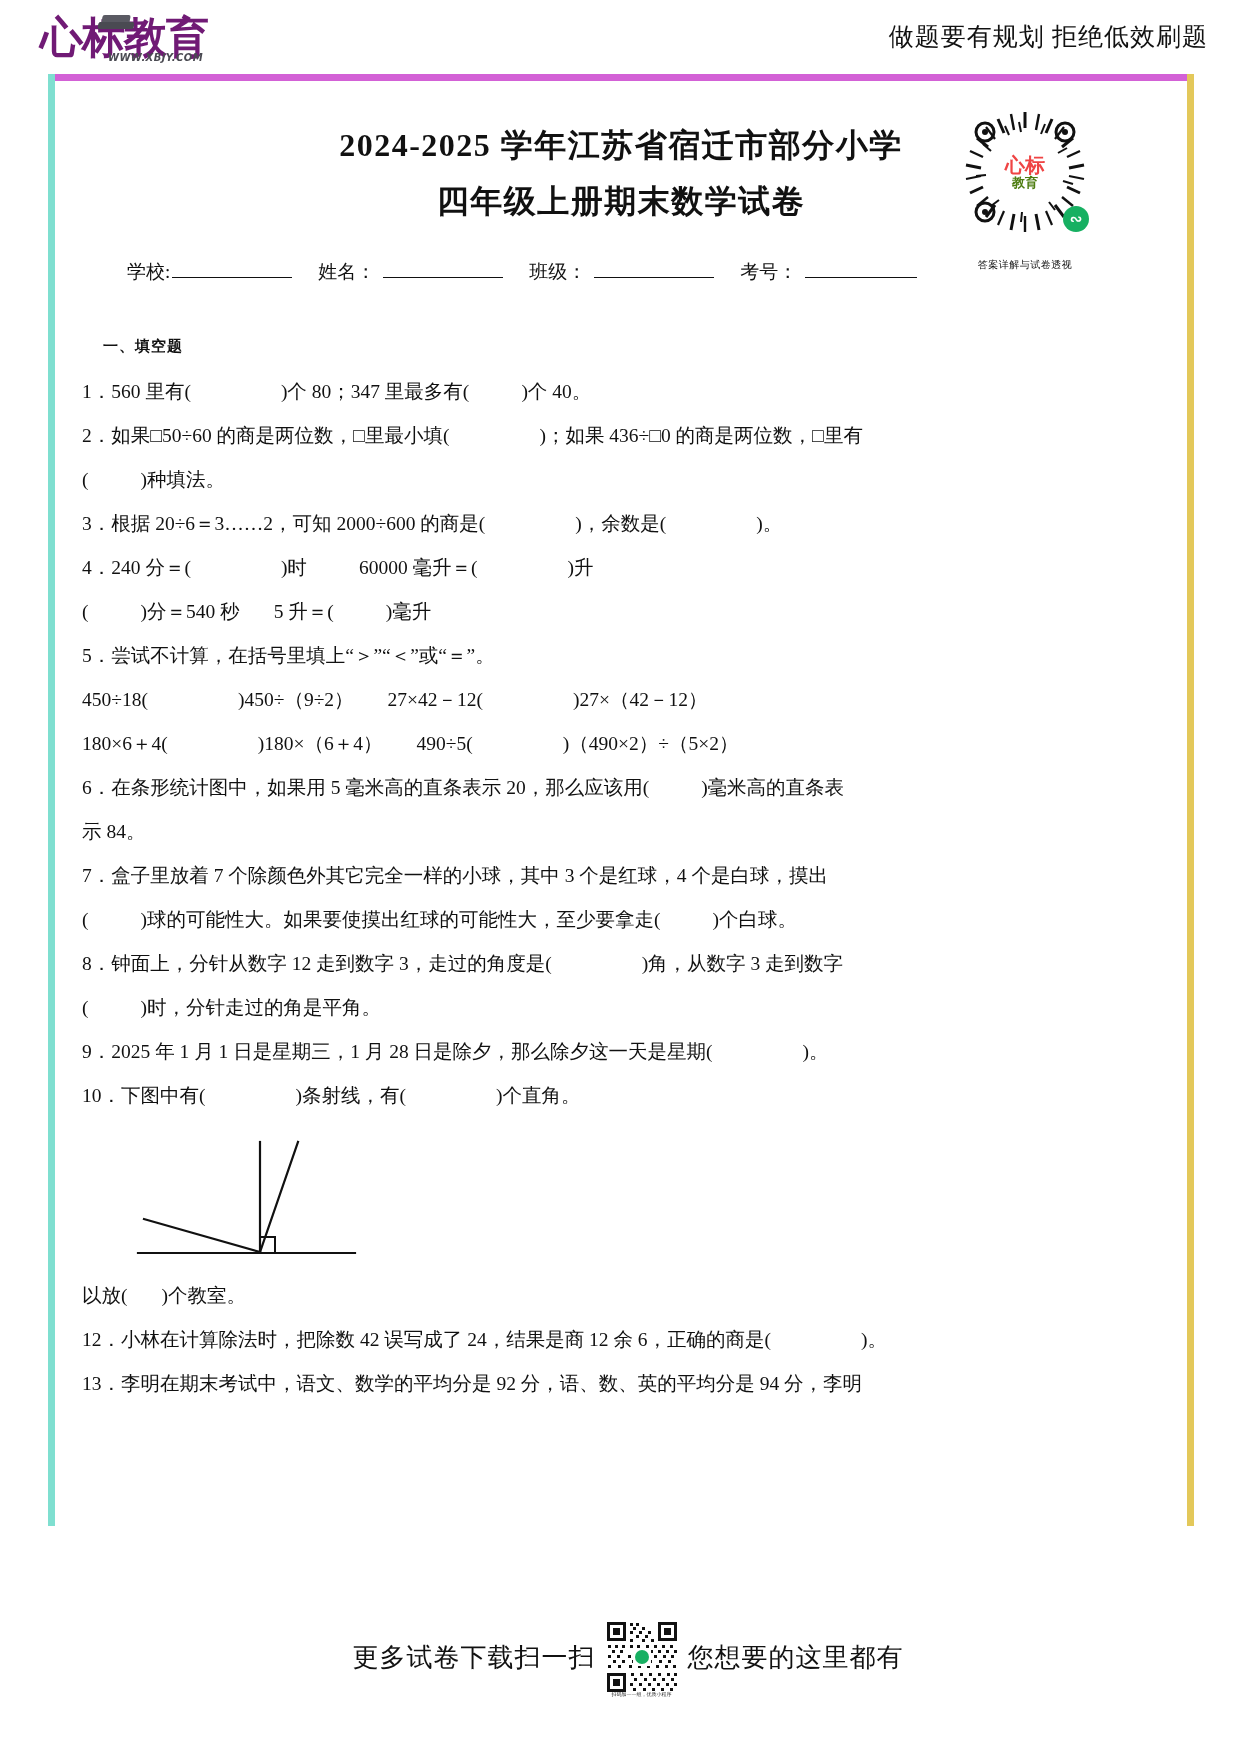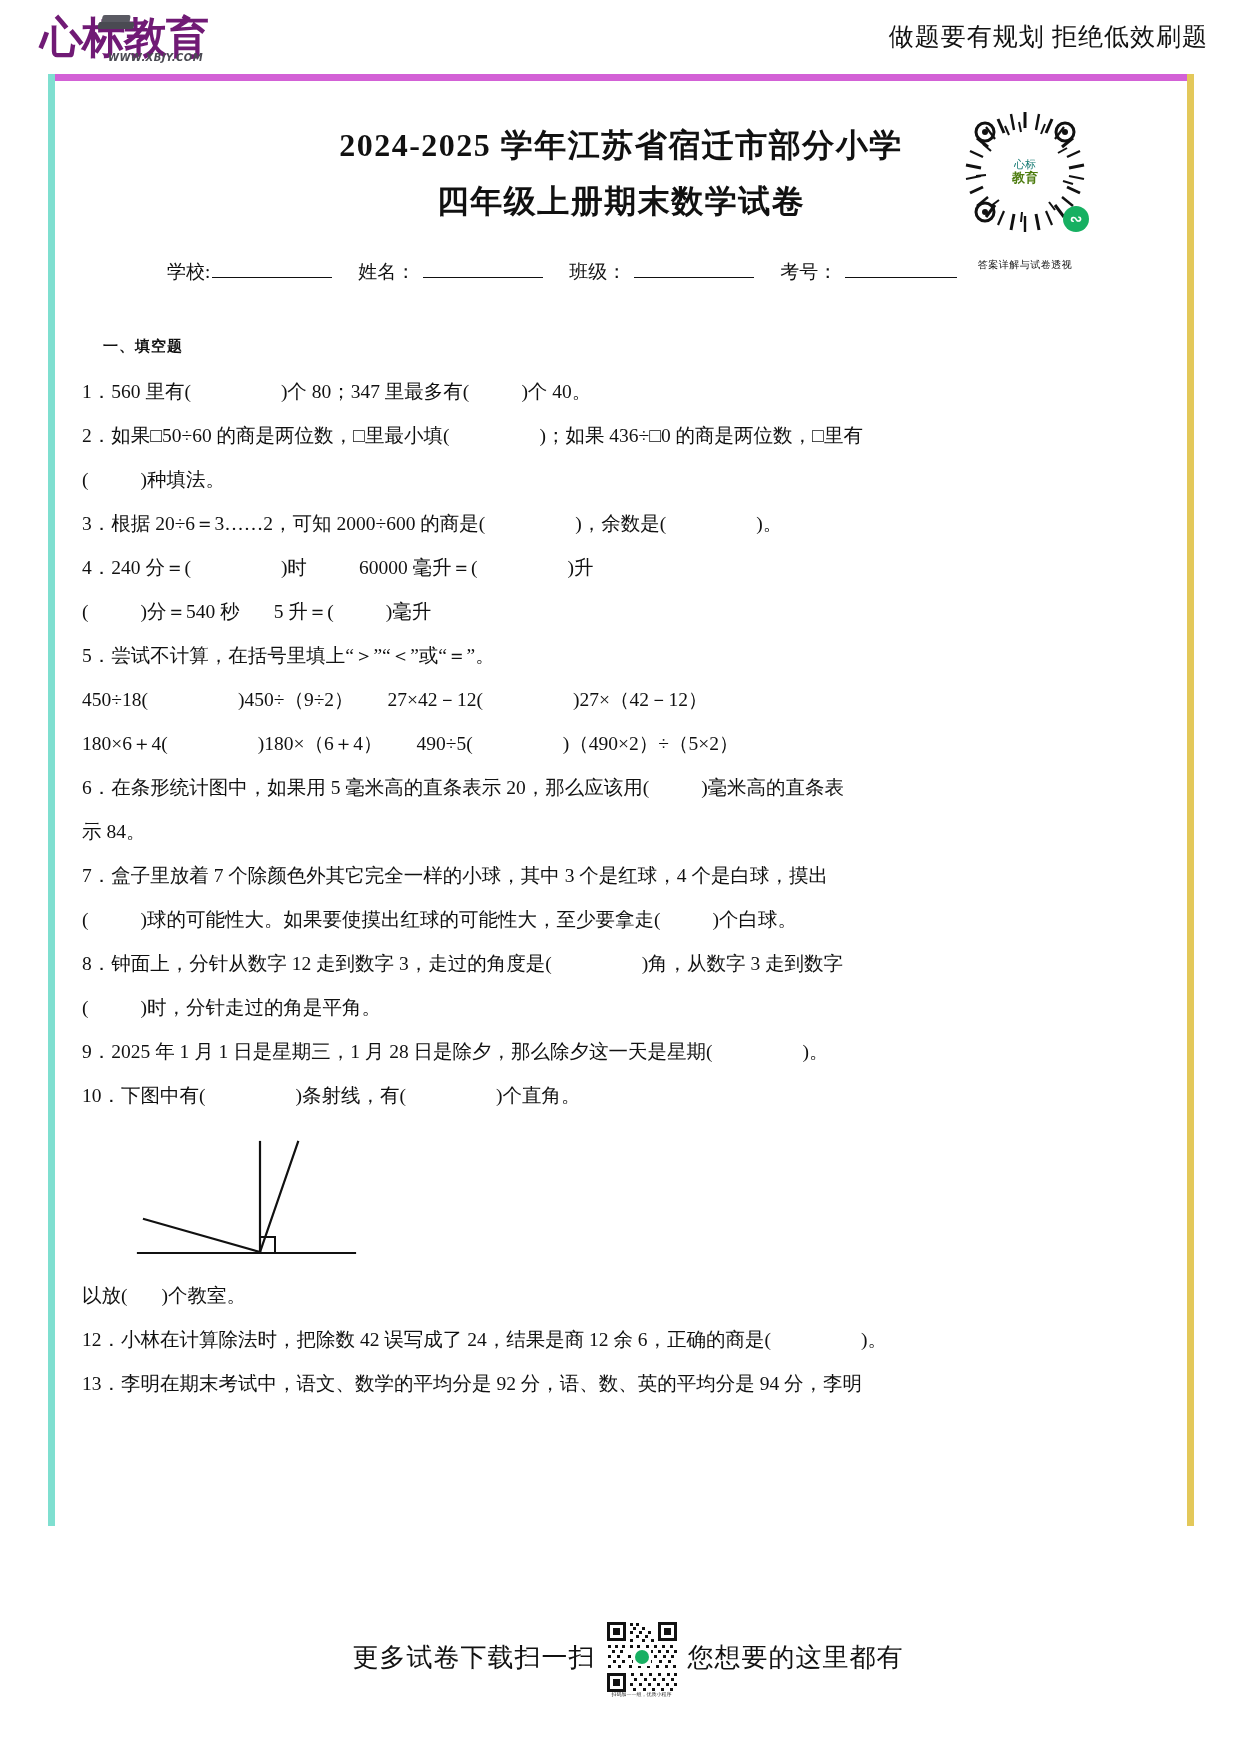--- a/index.html
+++ b/index.html
@@ -127,21 +127,21 @@
   .qr-center {
     position: absolute;
     left: 50%; top: 50%;
     transform: translate(-50%, -50%);
     width: 58px;
     text-align: center;
     line-height: 1.05;
   }
   .qr-center .c1 {
     font-family: "DejaVu Sans", sans-serif;
-    font-weight: normal; font-size: 11px; color: #0f766e;
+    font-weight: bold; font-size: 20px; color: #ef4444;
     display: block;
   }
   .qr-center .c2 {
     font-family: "DejaVu Sans", sans-serif;
     font-weight: bold; font-size: 13px; color: #4d7c0f;
     display: block;
   }
   .qr-mp {
     position: absolute;
     right: 2px; bottom: 6px;
@@ -159,21 +159,21 @@
     font-family: "DejaVu Sans", sans-serif;
     font-size: 10px;
     letter-spacing: 0.5px;
     margin-top: 20px;
     white-space: nowrap;
   }
 
   
   .info-line {
     margin-top: 30px;
-    padding-left: 112px;
+    padding-left: 72px;
     font-size: 19px;
     white-space: nowrap;
   }
   .info-line .lbl { margin-right: 2px; }
   .blank-line {
     display: inline-block;
     border-bottom: 1.4px solid #111;
     vertical-align: baseline;
   }
   .bl-school { width: 120px; }

